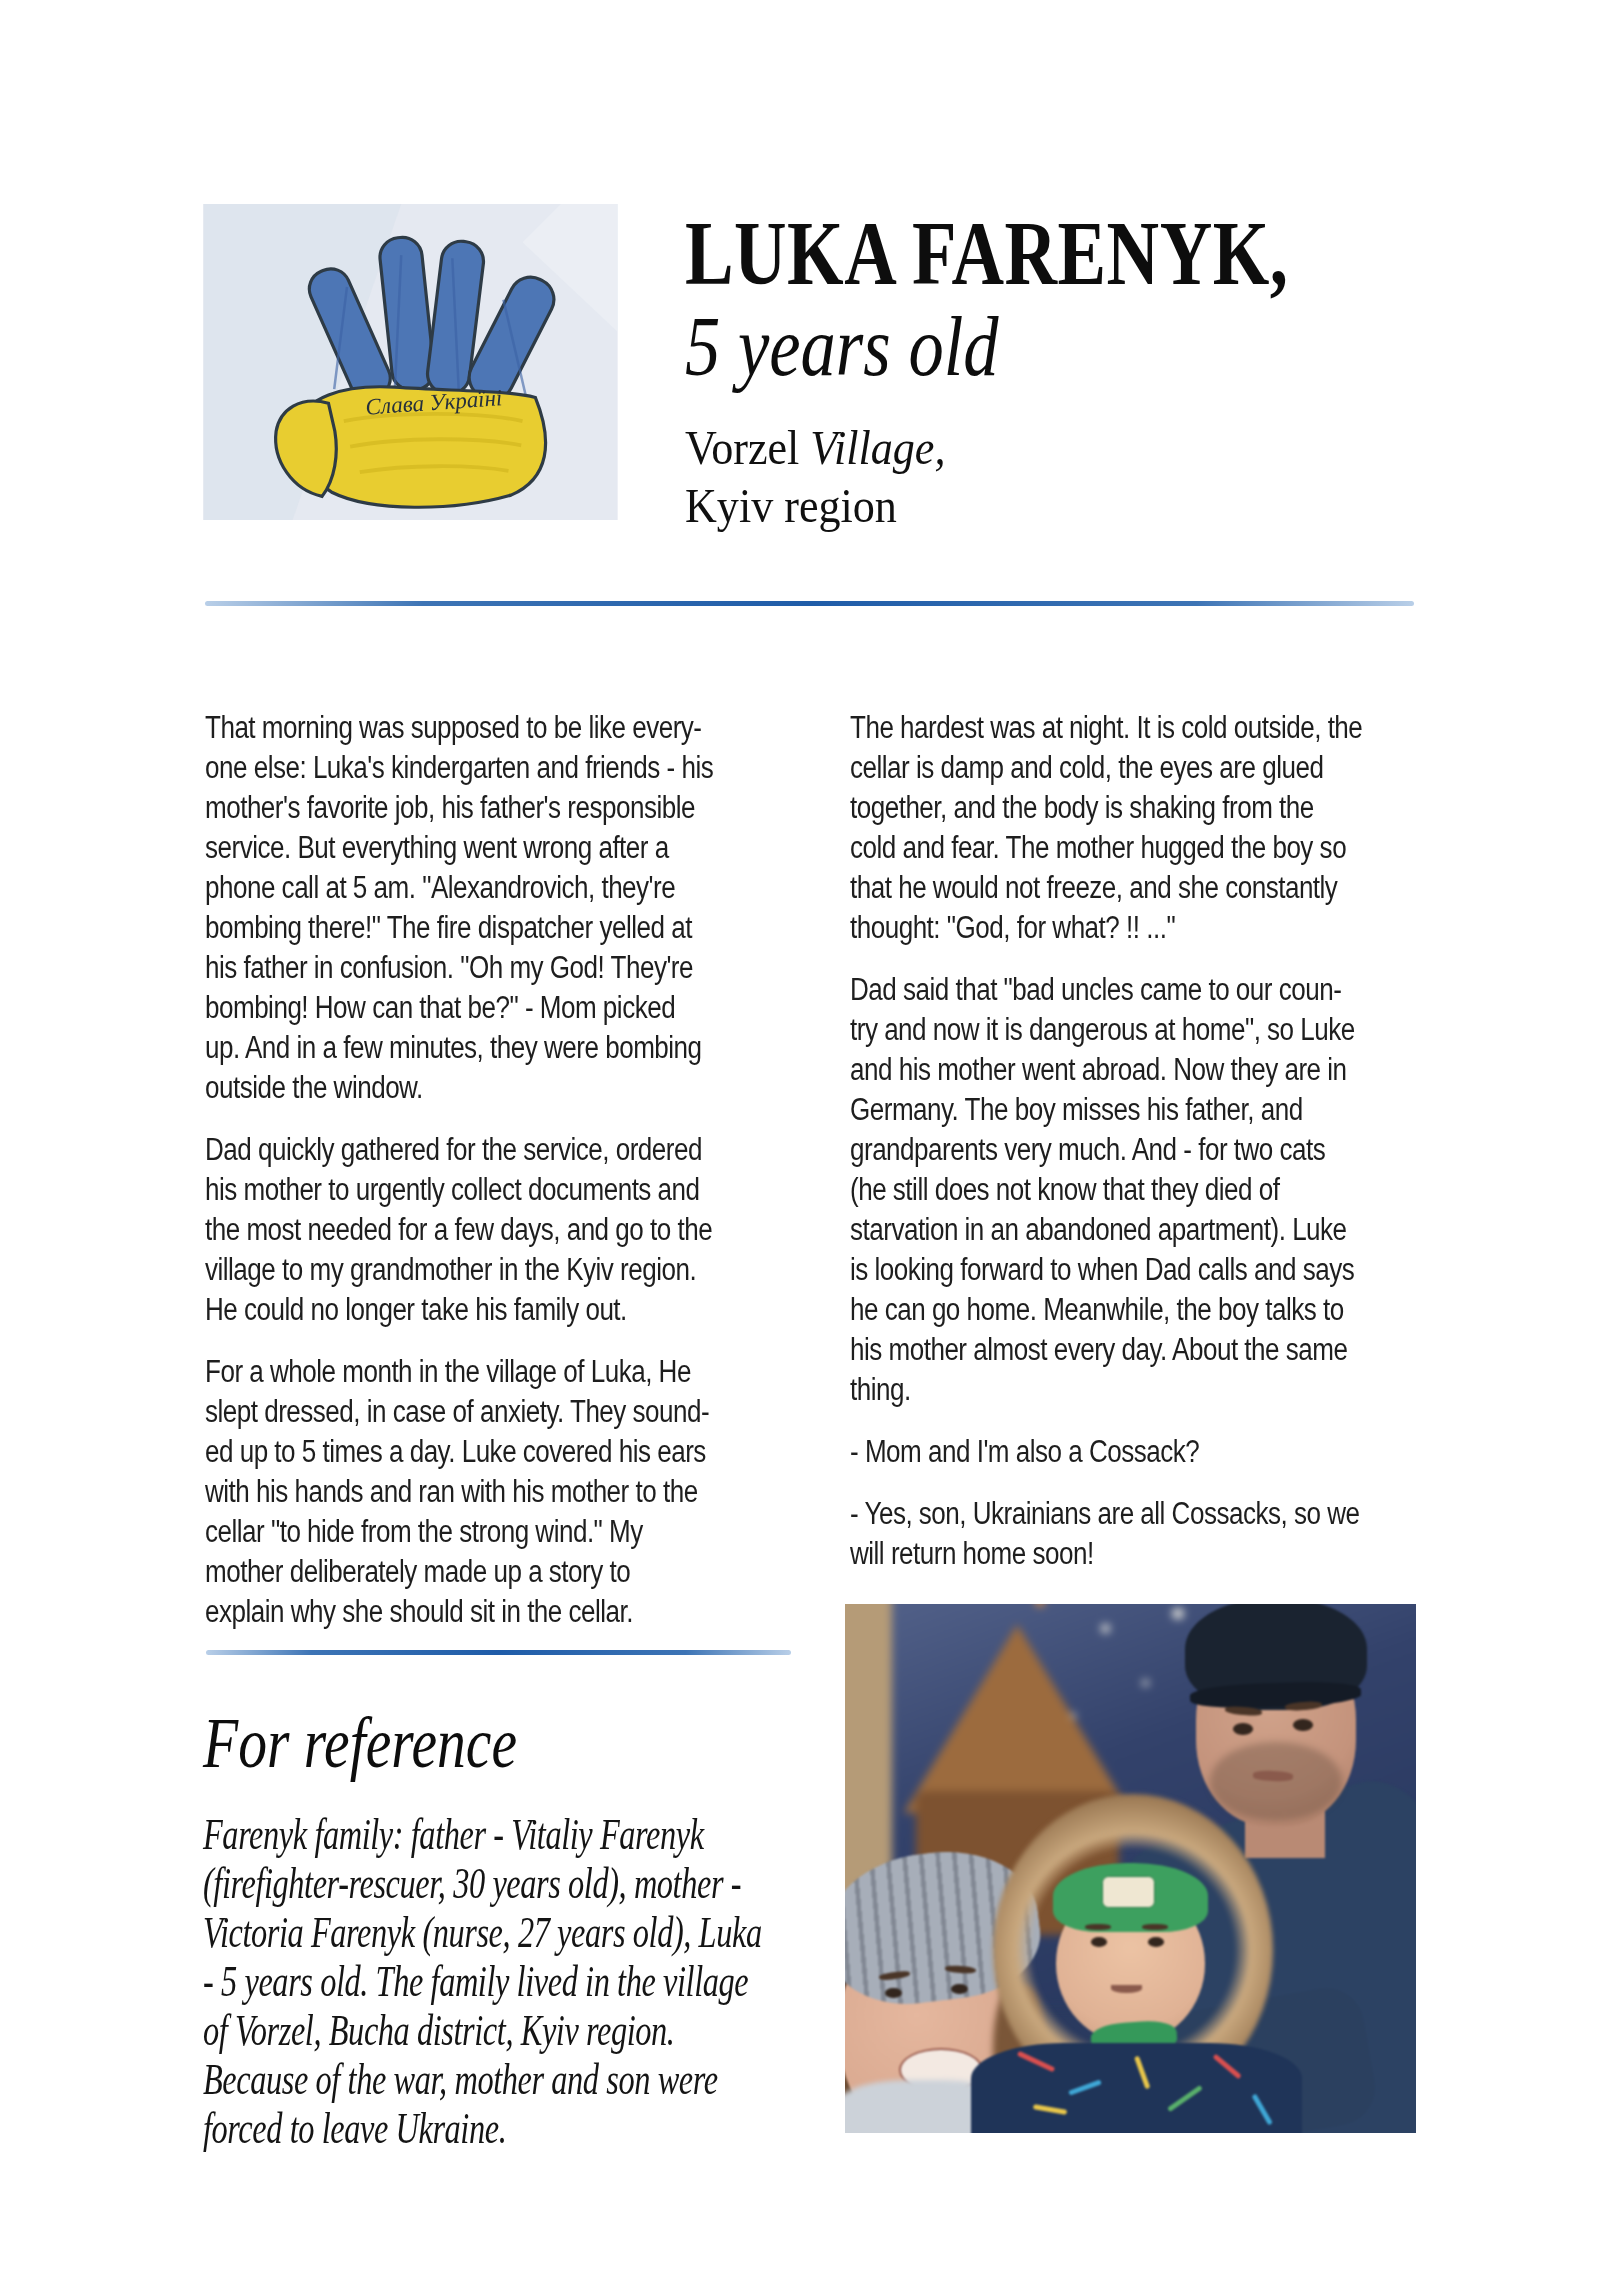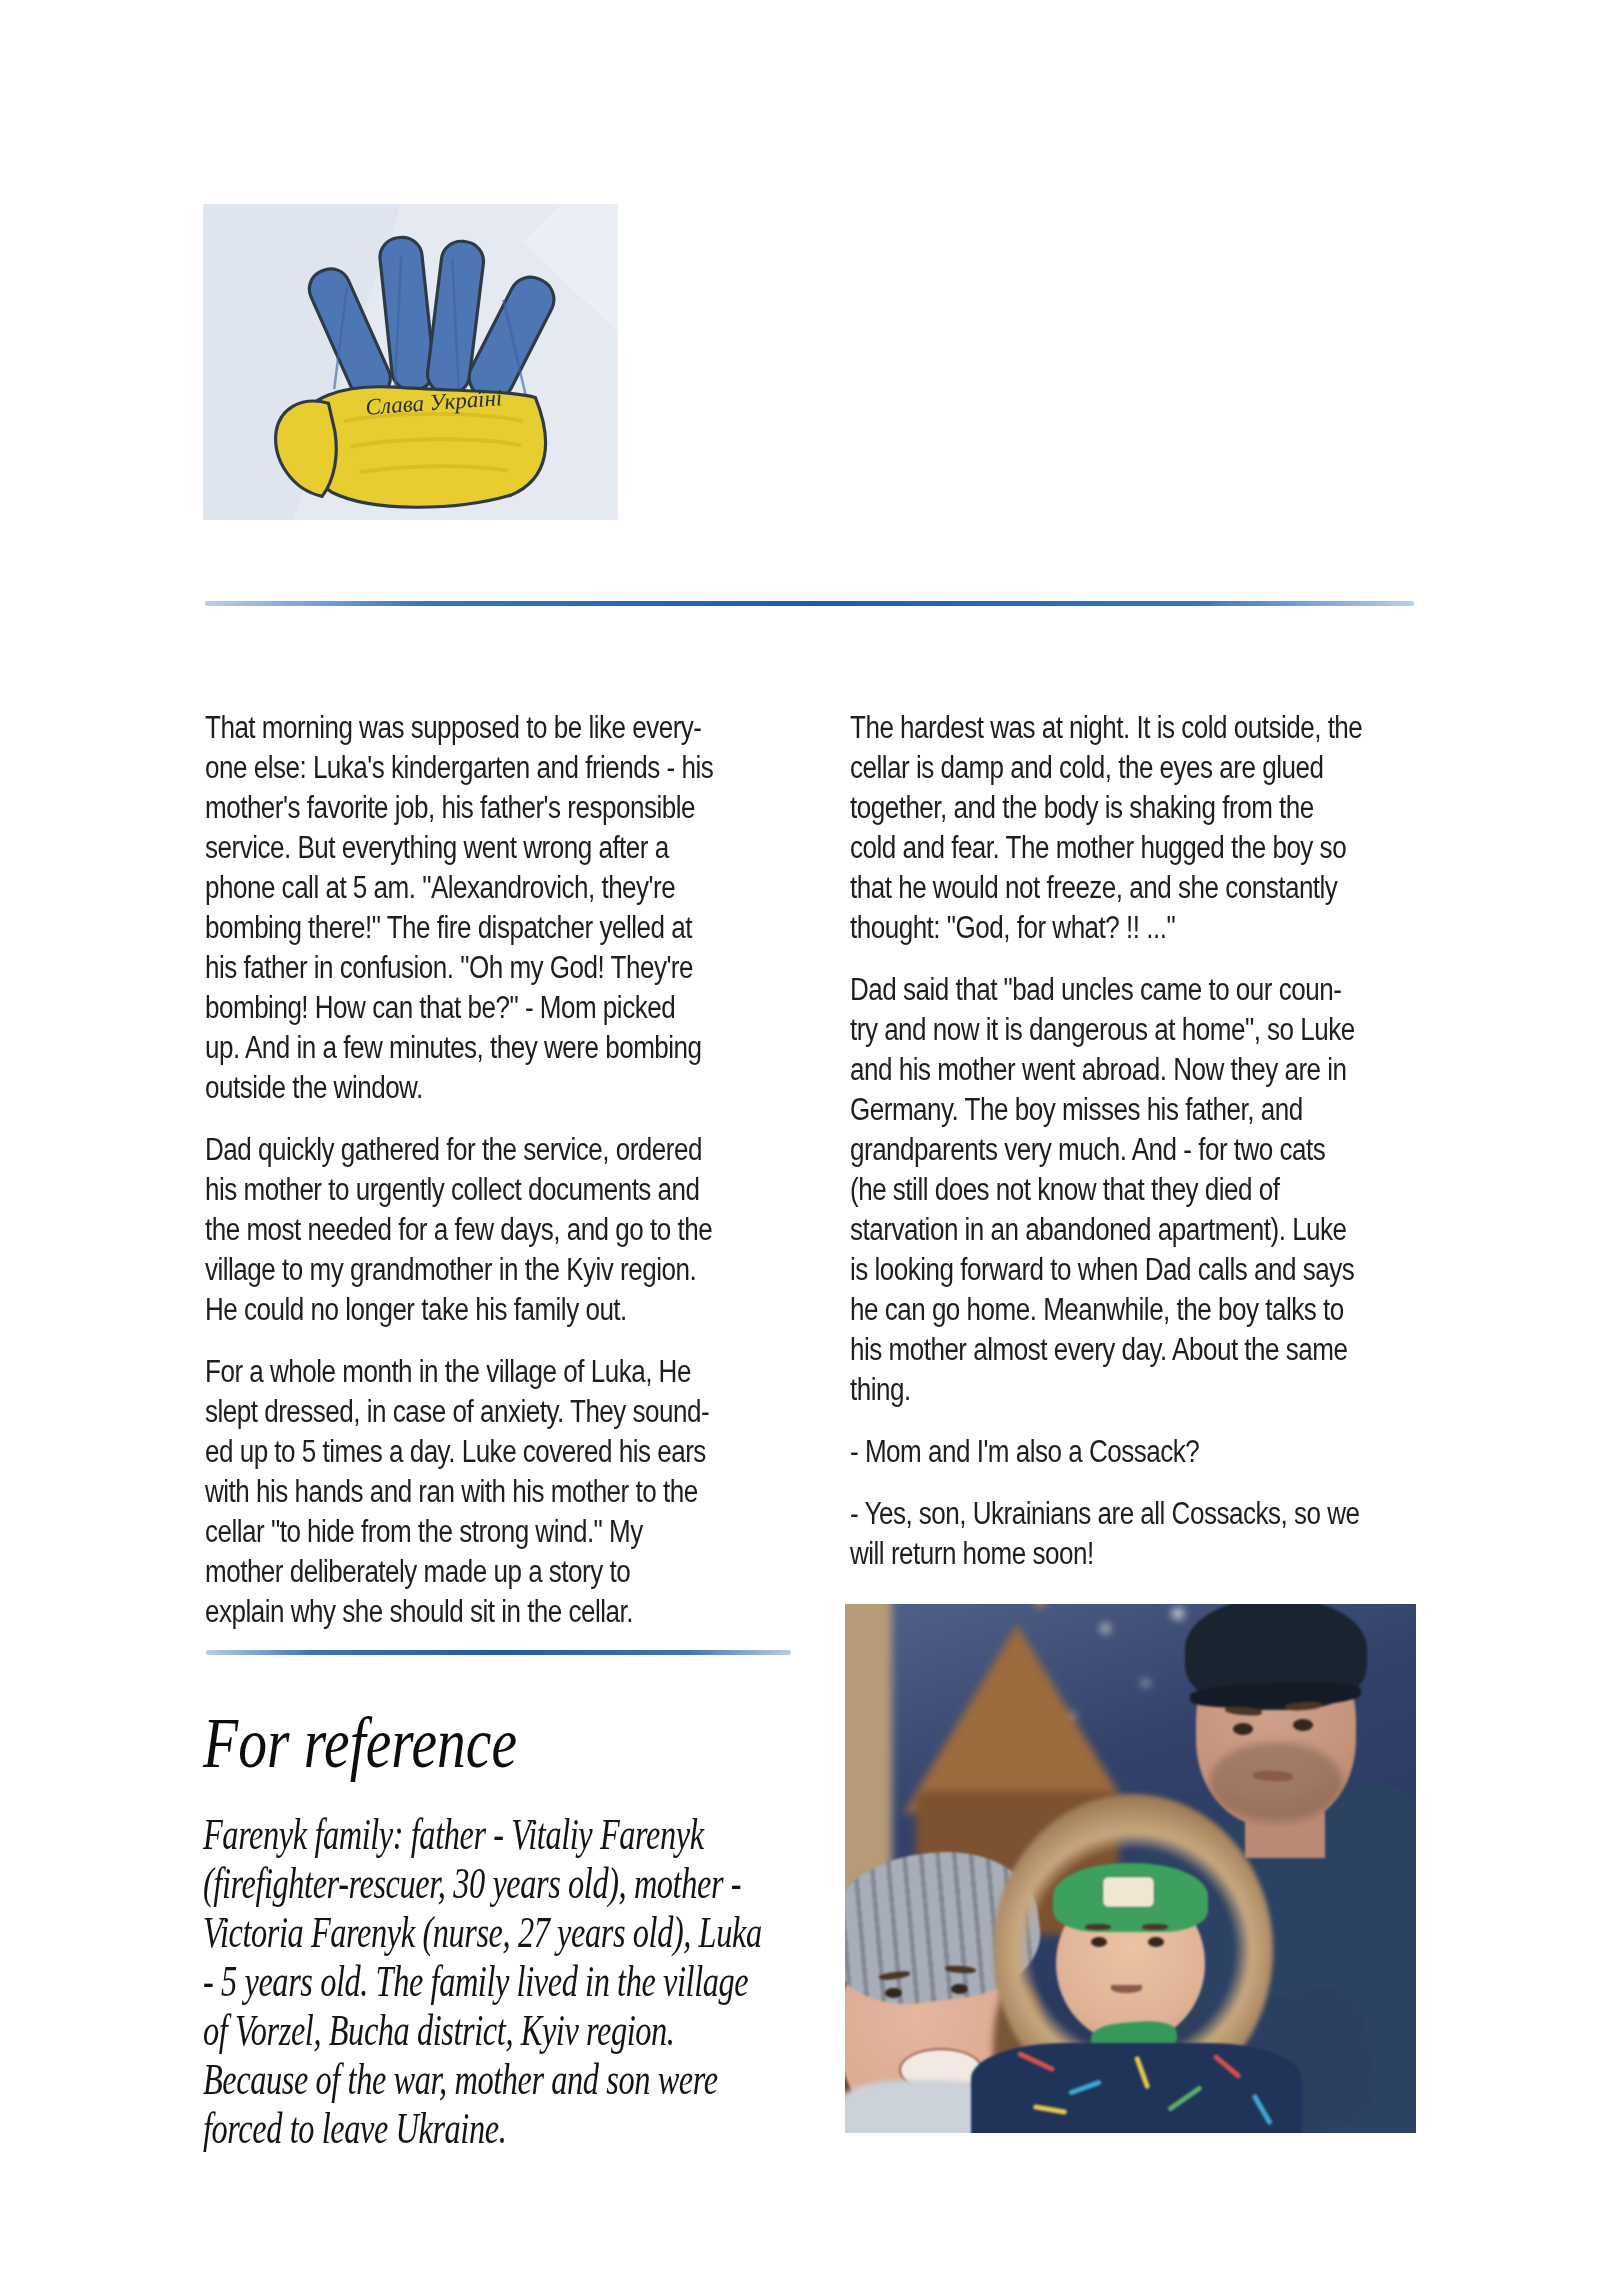--- a/index.html
+++ b/index.html
@@ -109,20 +109,28 @@
       <g stroke="#d4b81f" stroke-width="6" opacity="0.7" fill="none">
         <path d="M220,340 C300,325 430,325 500,340"></path>
         <path d="M230,380 C310,365 430,365 498,378"></path>
         <path d="M245,420 C320,408 420,408 478,418"></path>
       </g>
 
       <text x="255" y="330" transform="rotate(-4 255 330)" font-family="Liberation Serif, serif" font-style="italic" font-size="36" fill="#26303c" data-interactable="false">Слава Україні</text>
     </svg>
   </figure>
 
+  <header class="title-block" data-interactable="false">
+    <div class="title-line1" data-interactable="false">LUKA FARENYK,</div>
+    <div class="title-line2" data-interactable="false">5 years old</div>
+    <div class="subtitle" data-interactable="false">
+      <div data-interactable="false"><span data-interactable="false">Vorzel </span><span class="it" data-interactable="false">Village,</span></div>
+      <div data-interactable="false">Kyiv region</div>
+    </div>
+  </header>
 
   <hr class="divider header-div" data-interactable="false">
 
   <section data-interactable="false">
     <div class="col left" data-interactable="false">
       <p data-interactable="false">That morning was supposed to be like every-
 one else: Luka's kindergarten and friends - his
 mother's favorite job, his father's responsible
 service. But everything went wrong after a
 phone call at 5 am. "Alexandrovich, they're

